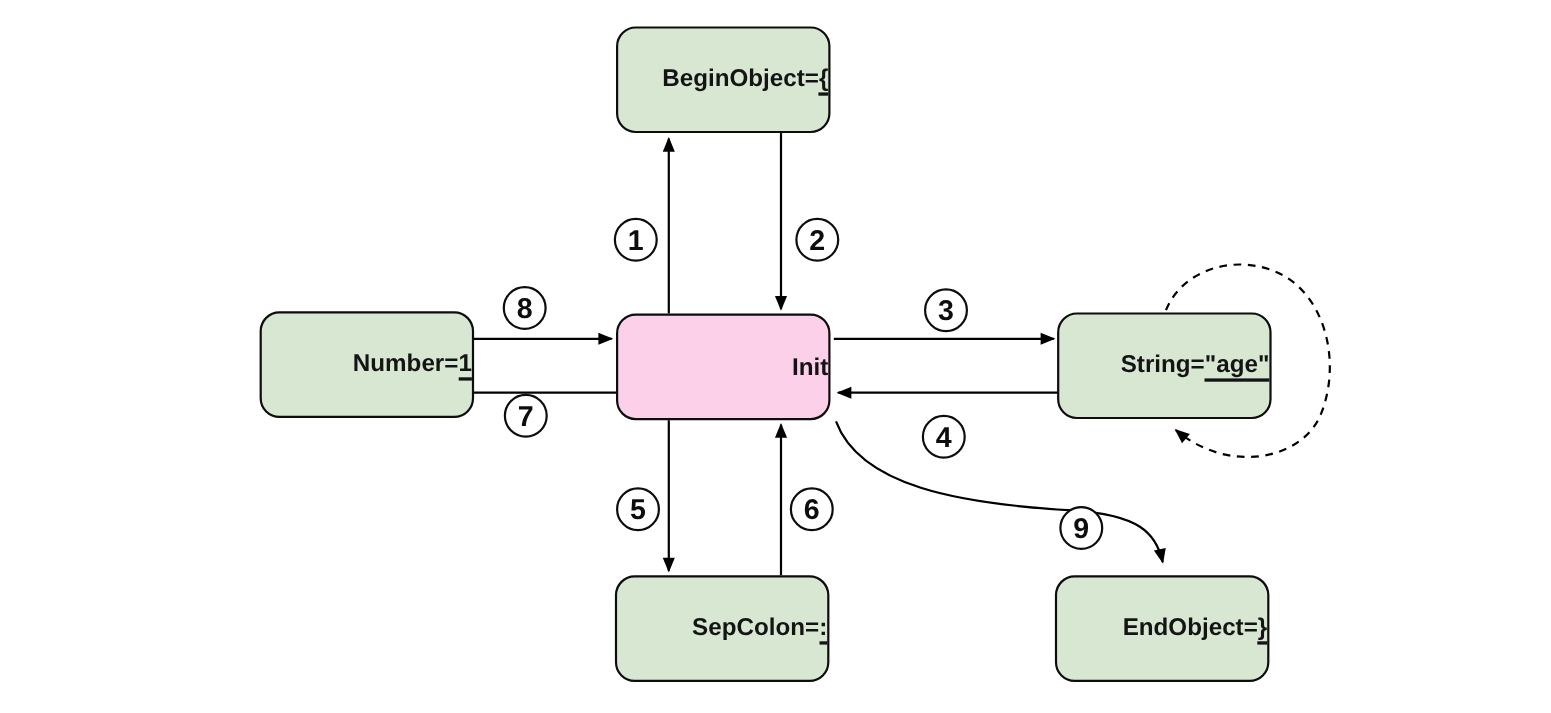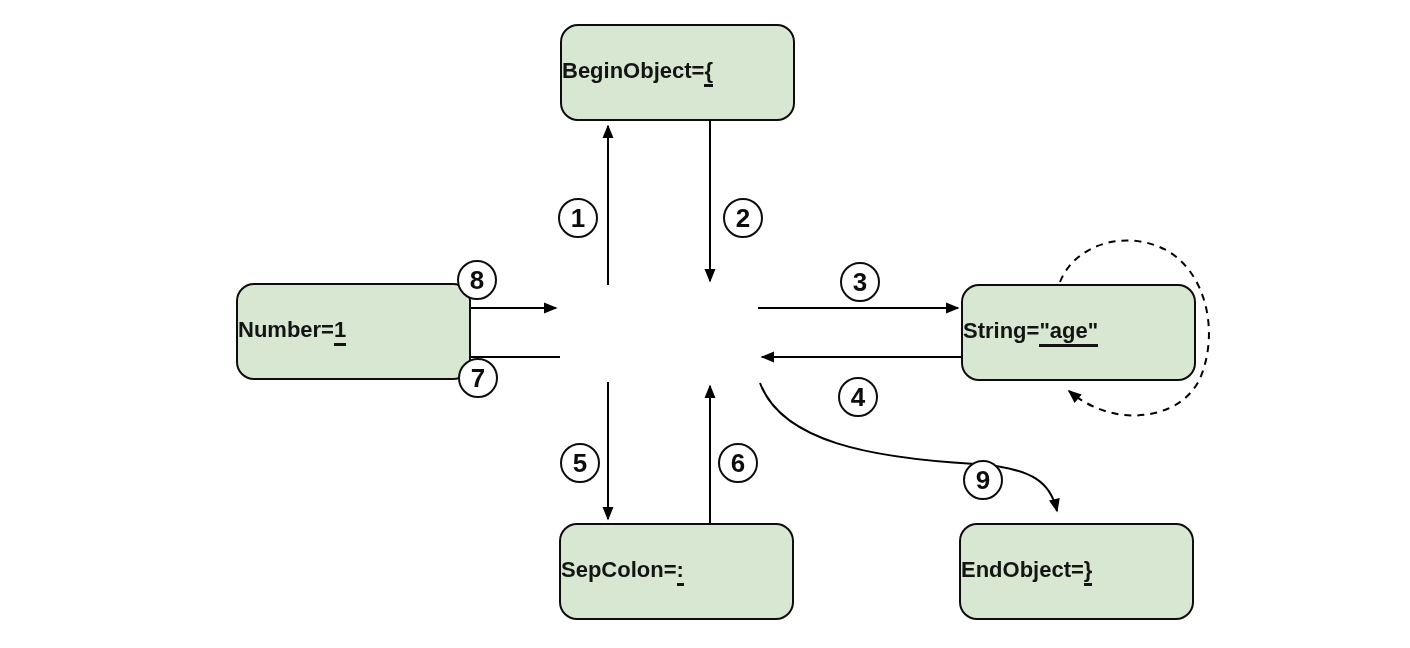--- a/index.html
+++ b/index.html
@@ -12,27 +12,27 @@
     overflow: hidden;
   }
   svg.edge-layer {
     position: absolute;
     left: 0; top: 0;
     width: 1410px; height: 648px;
   }
   .node {
     position: absolute;
     box-sizing: border-box;
-    width: 235px;
+    width: 195px;
     height: 97px;
     border: 2.5px solid #0d0d0d;
     border-radius: 18px;
     display: flex;
     align-items: center;
-    justify-content: flex-start;
+    justify-content: flex-end;
     font-size: 22px;
     font-weight: 700;
     color: #141414;
     white-space: nowrap;
   }
   .node.green { background: #d8e7d2; }
   .node.pink  { background: #fbd0e8; }
   .tok {
     display: inline-block;
     border-bottom: 3px solid #141414;
@@ -90,20 +90,23 @@
   </svg>
 
   <div class="node green" style="left:560px; top:24px;">
     <span><span>BeginObject=</span><span class="tok">{</span></span>
   </div>
 
   <div class="node green" style="left:200px; top:283px;margin-left:36px;">
     <span><span>Number=</span><span class="tok">1</span></span>
   </div>
 
+  <div class="node pink" style="left:560px; top:285px;">
+    <span>Init</span>
+  </div>
 
   <div class="node green" style="left:961px; top:284px;">
     <span><span>String=</span><span class="tok">"age"</span></span>
   </div>
 
   <div class="node green" style="left:559px; top:523px;">
     <span><span>SepColon=</span><span class="tok">:</span></span>
   </div>
 
   <div class="node green" style="left:959px; top:523px;">

